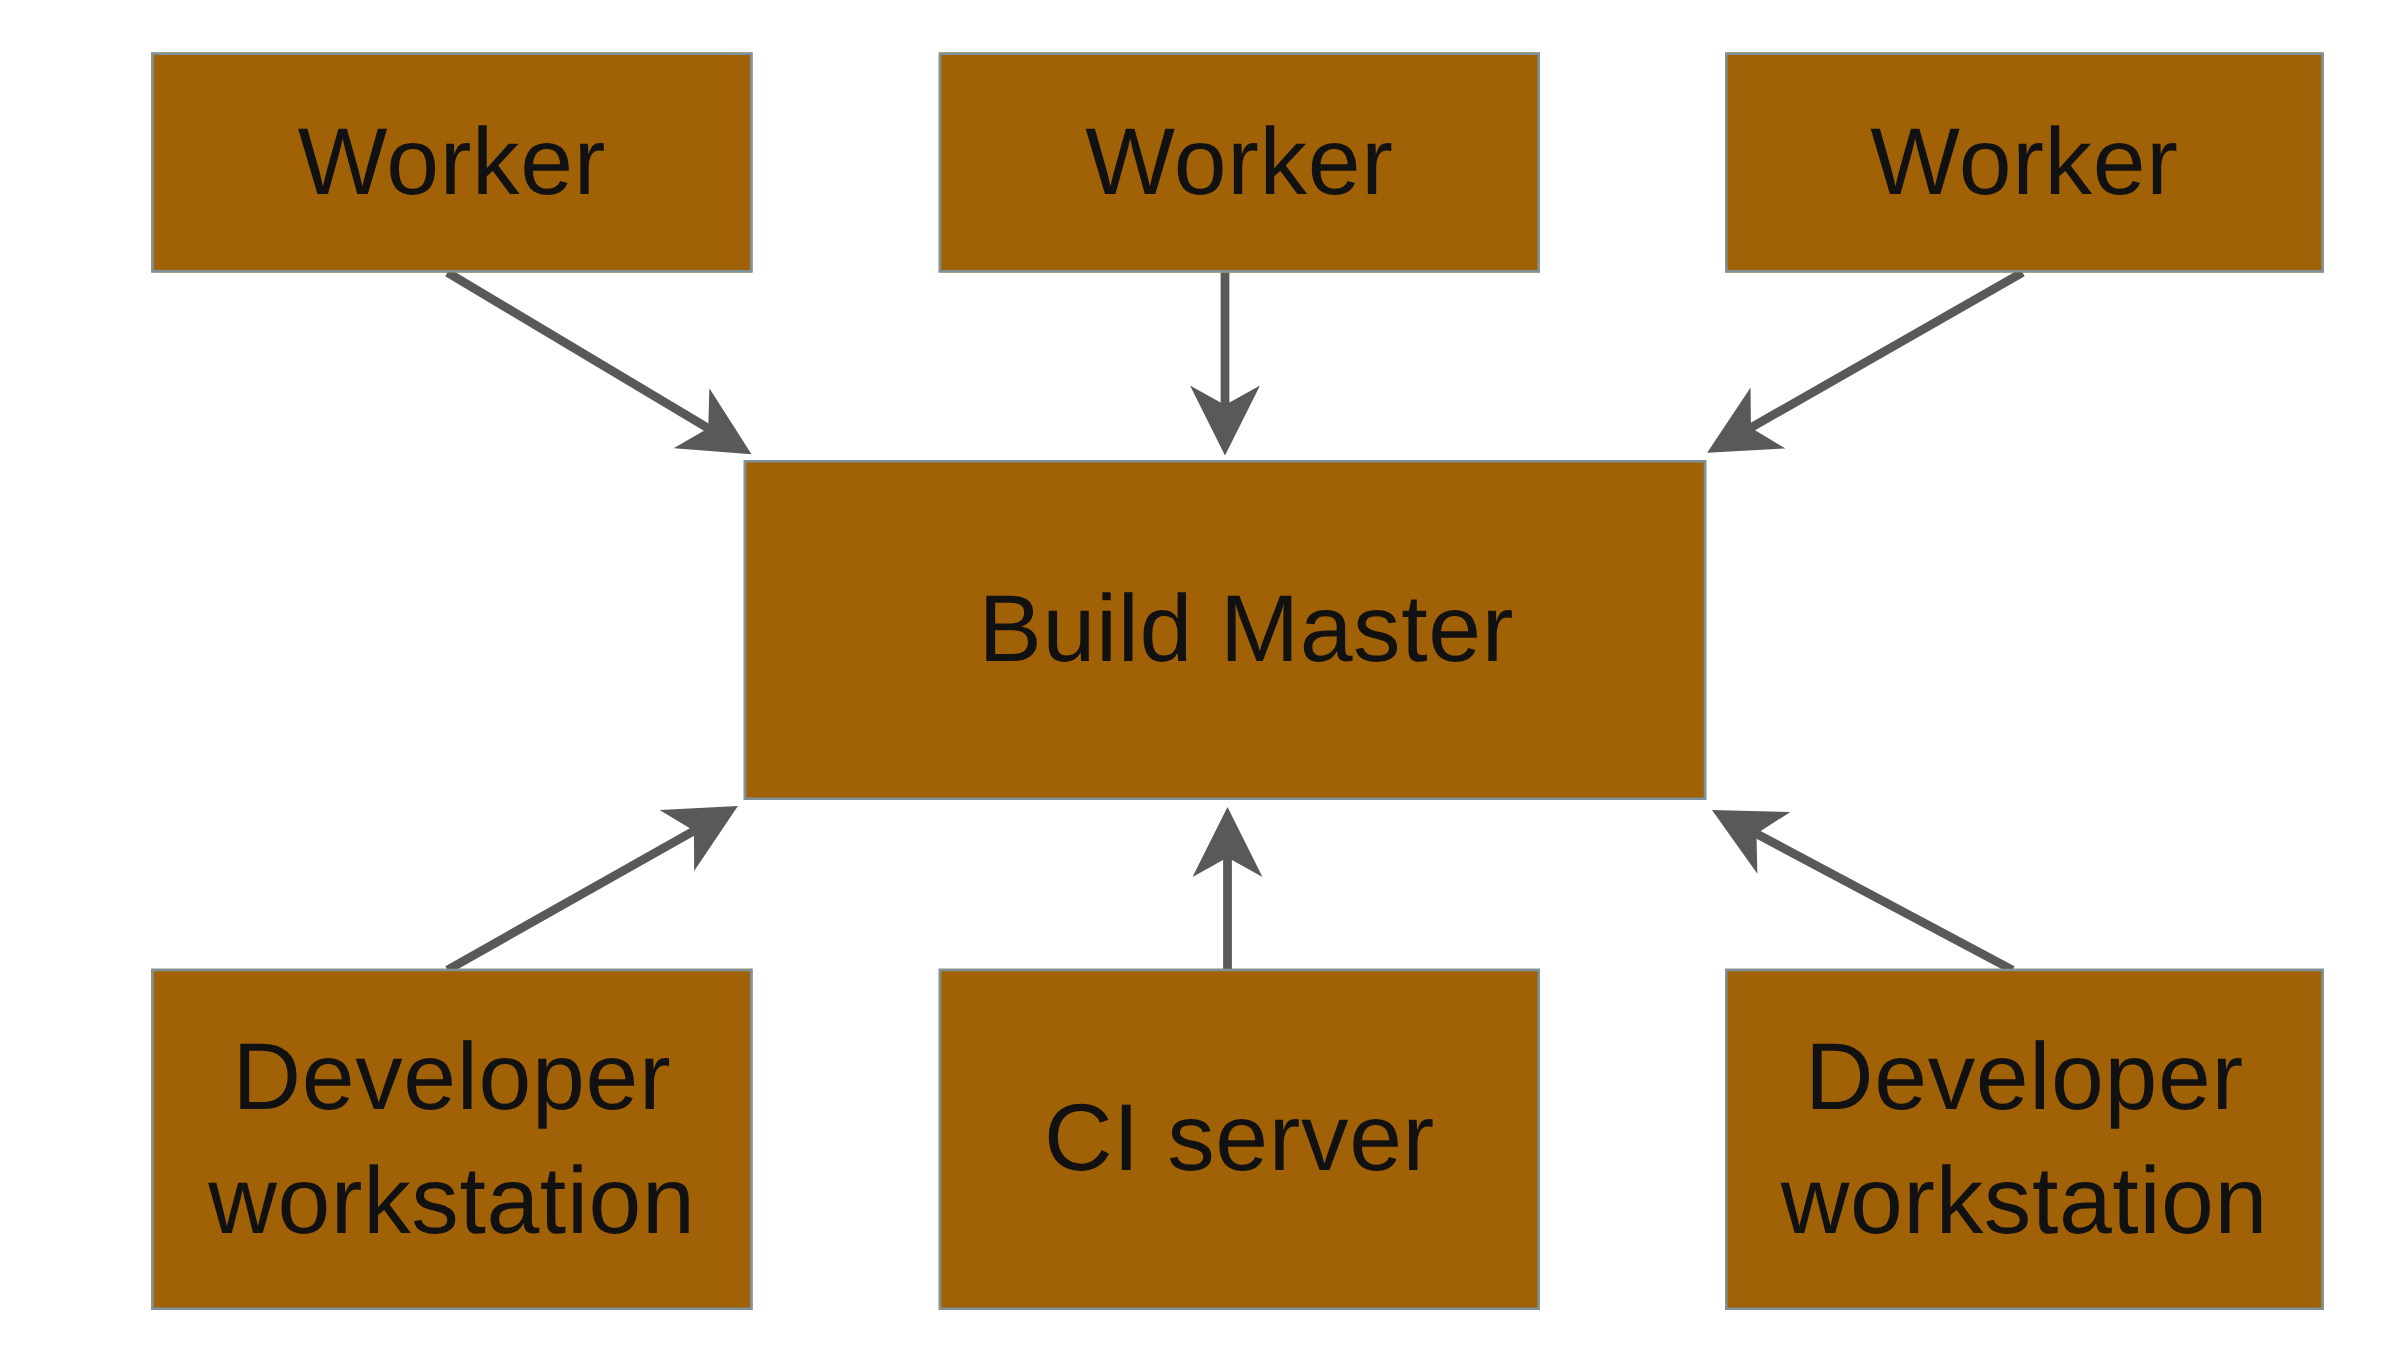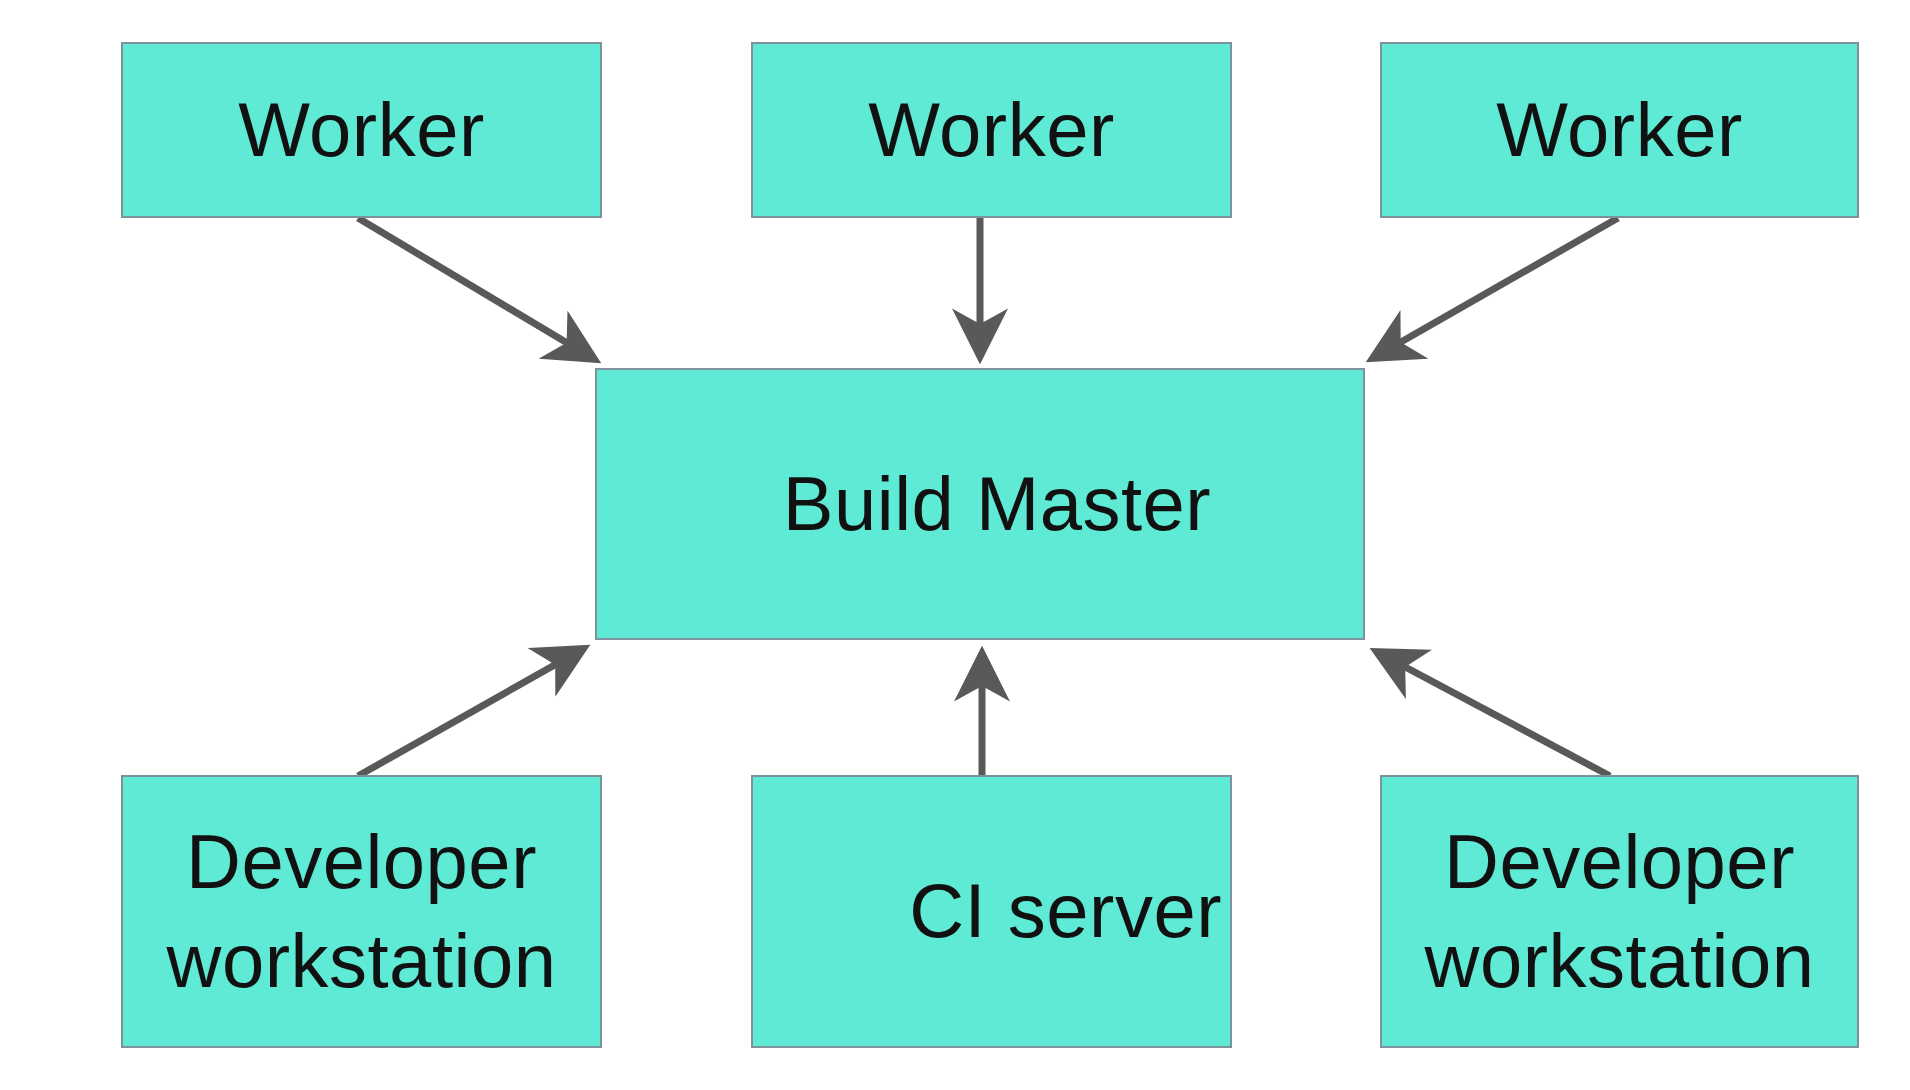--- a/index.html
+++ b/index.html
@@ -7,39 +7,39 @@
   body {
     width: 1910px; height: 1090px;
     background: #ffffff;
     font-family: "Liberation Sans", sans-serif;
   }
   #stage { position: relative; width: 1910px; height: 1090px; overflow: hidden; background:#ffffff; }
   .edges { position: absolute; left: 0; top: 0; width: 1910px; height: 1090px; }
   .edge { stroke: #595959; stroke-width: 7; fill: none; }
   .node {
     position: absolute;
-    background: #5eead4;
+    background: #a16207;
     border: 2.5px solid #7d929b;
     display: flex; align-items: center; justify-content: center;
     text-align: center;
     color: #111111;
     font-size: 76px;
     line-height: 1.3;
     letter-spacing: 0.5px;
   }
   .node .label { display: block; width: 100%; padding: 0 8px; }
   
   .n-worker-1 { left: 121px; top: 42px;  width: 481px; height: 176px; }
   .n-worker-2 { left: 751px; top: 42px;  width: 481px; height: 176px; }
   .n-worker-3 { left: 1380px; top: 42px; width: 479px; height: 176px; }
   
   .n-build-master { left: 595px; top: 368px; width: 770px; height: 272px; padding-left: 34px; }
   
   .n-dev-1 { left: 121px; top: 775px;  width: 481px; height: 273px; }
-  .n-ci    { left: 751px; top: 775px;  width: 481px; height: 273px; text-align: right; }
+  .n-ci    { left: 751px; top: 775px;  width: 481px; height: 273px; }
   .n-dev-2 { left: 1380px; top: 775px; width: 479px; height: 273px; }
 </style>
 </head>
 <body>
 
 <div id="stage">
 
   <svg class="edges" viewBox="0 0 1910 1090" xmlns="http://www.w3.org/2000/svg" aria-hidden="true">
     <defs>
       <marker id="ah" viewBox="0 0 10 10" refX="8.5" refY="5" markerWidth="8" markerHeight="8" orient="auto">

